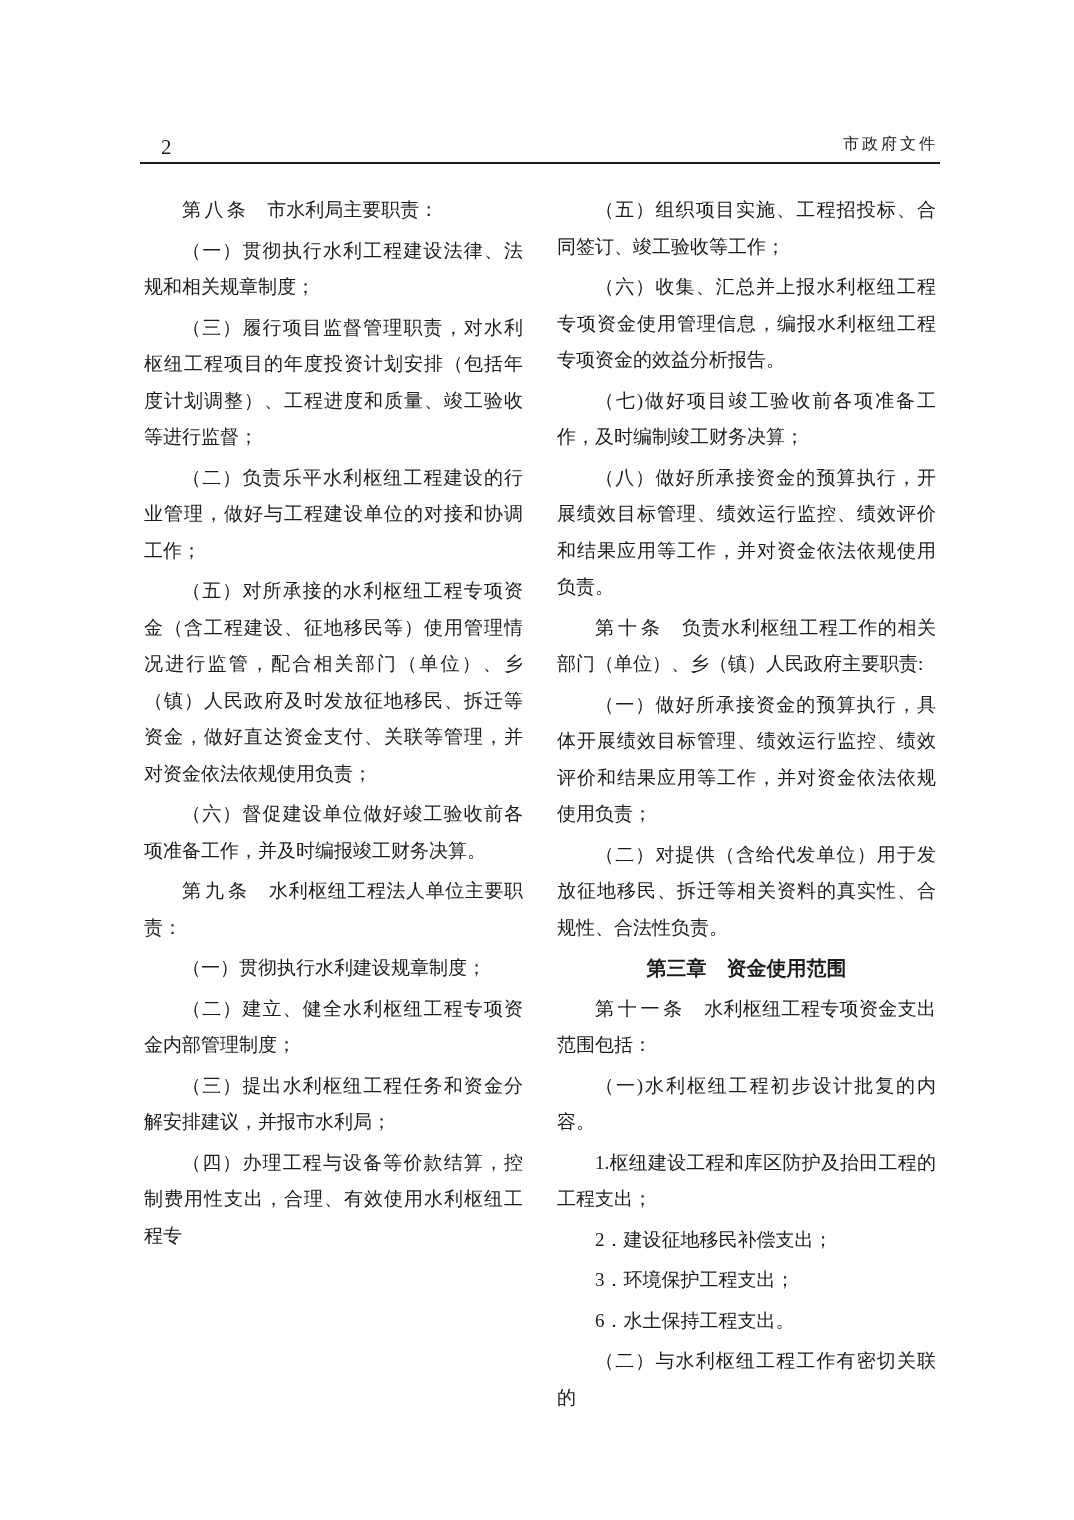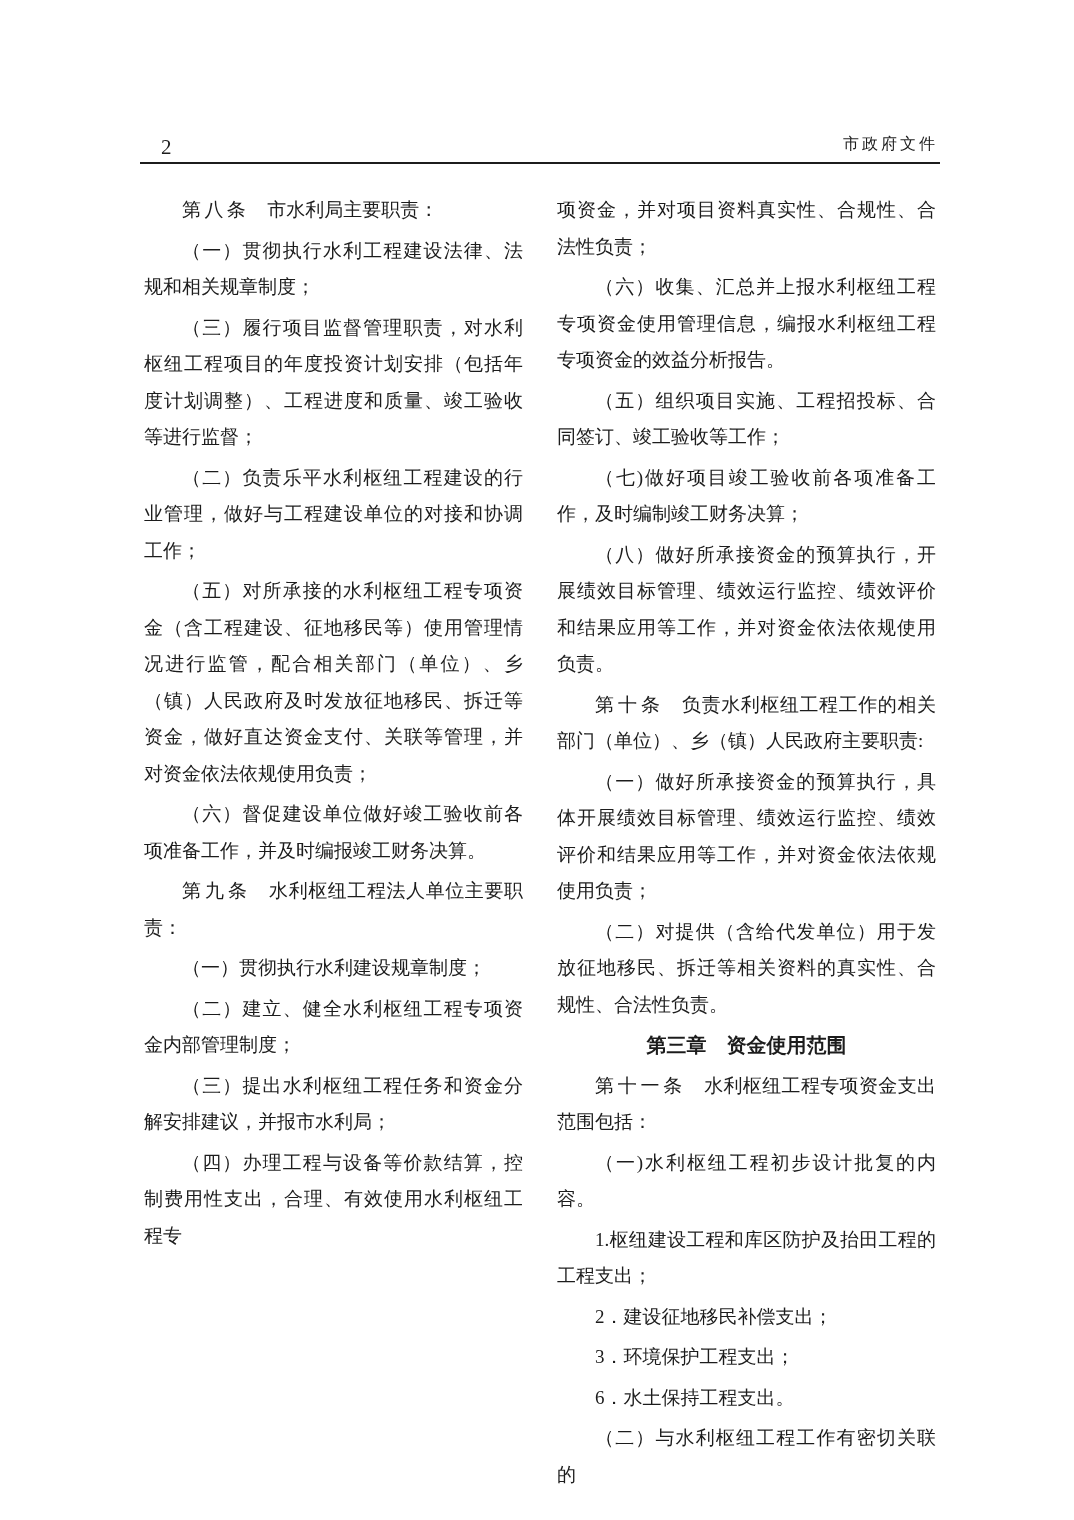--- a/index.html
+++ b/index.html
@@ -60,23 +60,22 @@
       <p class="para"><span>（二）负责乐平水利枢纽工程建设的行业管理，做好与工程建设单位的对接和协调工作；</span></p>
       <p class="para"><span>（五）对所承接的水利枢纽工程专项资金（含工程建设、征地移民等）使用管理情况进行监管，配合相关部门（单位）、乡（镇）人民政府及时发放征地移民、拆迁等资金，做好直达资金支付、关联等管理，并对资金依法依规使用负责；</span></p>
       <p class="para"><span>（六）督促建设单位做好竣工验收前各项准备工作，并及时编报竣工财务决算。</span></p>
       <p class="article"><span class="lead">第九条</span><span>水利枢纽工程法人单位主要职责：</span></p>
       <p class="para"><span>（一）贯彻执行水利建设规章制度；</span></p>
       <p class="para"><span>（二）建立、健全水利枢纽工程专项资金内部管理制度；</span></p>
       <p class="para"><span>（三）提出水利枢纽工程任务和资金分解安排建议，并报市水利局；</span></p>
       <p class="para"><span>（四）办理工程与设备等价款结算，控制费用性支出，合理、有效使用水利枢纽工程专</span></p>
     </div>
   <div class="col col-right" id="col-right">
-      <p class="cont"><span>项资金，并对项目资料真实性、合规性、合法性负责；</span></p>
+      <p class="para"><span>（五）组织项目实施、工程招投标、合同签订、竣工验收等工作；</span></p>
       <p class="para"><span>（六）收集、汇总并上报水利枢纽工程专项资金使用管理信息，编报水利枢纽工程专项资金的效益分析报告。</span></p>
-      <p class="para"><span>（五）组织项目实施、工程招投标、合同签订、竣工验收等工作；</span></p>
       <p class="para"><span>（七)做好项目竣工验收前各项准备工作，及时编制竣工财务决算；</span></p>
       <p class="para"><span>（八）做好所承接资金的预算执行，开展绩效目标管理、绩效运行监控、绩效评价和结果应用等工作，并对资金依法依规使用负责。</span></p>
       <p class="article"><span class="lead">第十条</span><span>负责水利枢纽工程工作的相关部门（单位）、乡（镇）人民政府主要职责:</span></p>
       <p class="para"><span>（一）做好所承接资金的预算执行，具体开展绩效目标管理、绩效运行监控、绩效评价和结果应用等工作，并对资金依法依规使用负责；</span></p>
       <p class="para"><span>（二）对提供（含给代发单位）用于发放征地移民、拆迁等相关资料的真实性、合规性、合法性负责。</span></p>
       <p class="chapter"><span>第三章　资金使用范围</span></p>
       <p class="article"><span class="lead">第十一条</span><span>水利枢纽工程专项资金支出范围包括：</span></p>
       <p class="para"><span>（一)水利枢纽工程初步设计批复的内容。</span></p>
       <p class="para"><span>1.枢纽建设工程和库区防护及抬田工程的工程支出；</span></p>
       <p class="para"><span>2．建设征地移民补偿支出；</span></p>

